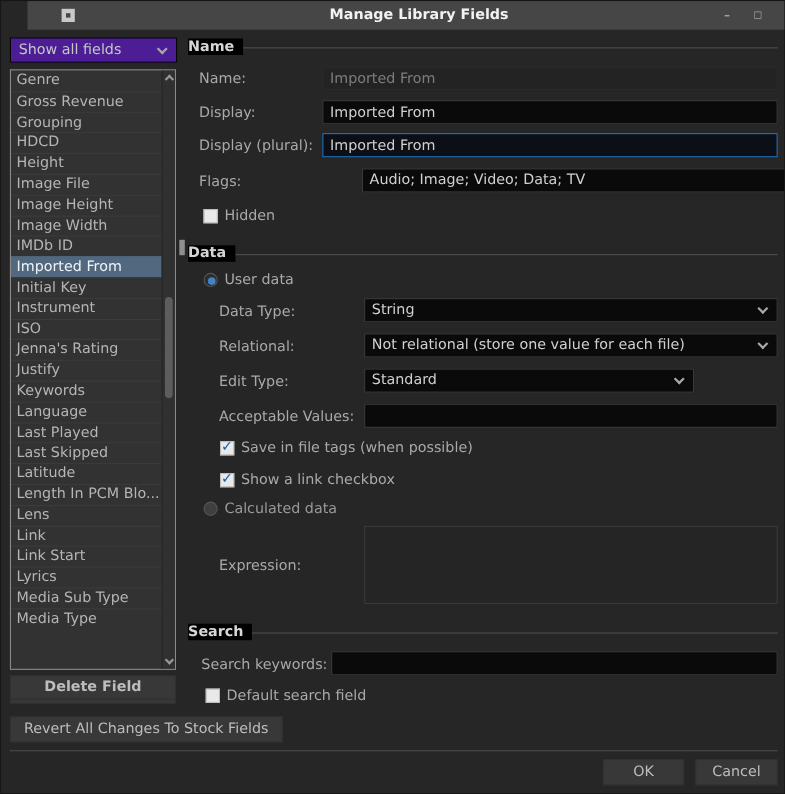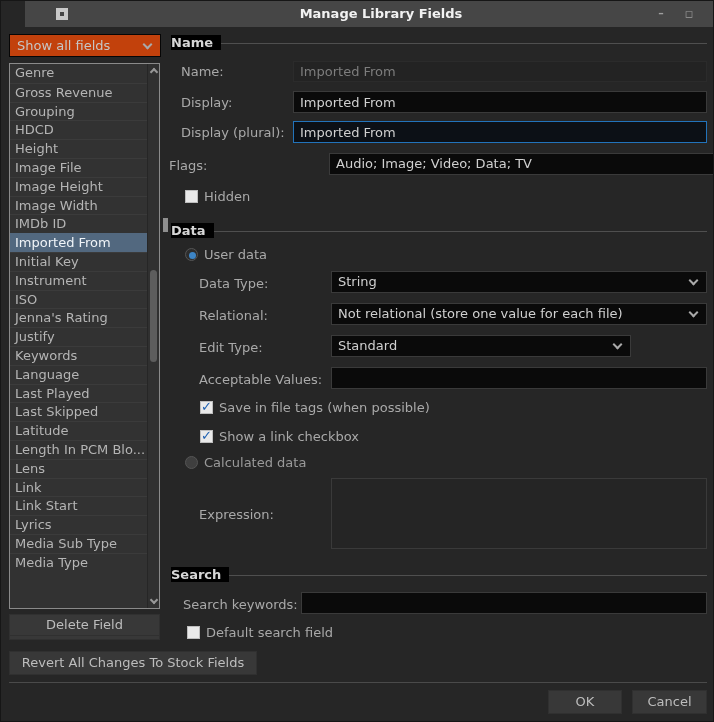--- a/index.html
+++ b/index.html
@@ -14,21 +14,21 @@
   .titlebar{position:absolute; left:0; top:0; width:100%; height:26px; background:#464646;margin-left:24px;}
   .app-icon{position:absolute; left:31px; top:7px; width:12px; height:12px; background:#c9c9c9;}
   .app-icon::after{content:""; position:absolute; left:4px; top:4px; width:4px; height:4px; background:#464646;}
   .title{position:absolute; left:0; top:0; width:100%; height:26px; line-height:26px;
          text-align:center; font-weight:bold; color:#f2f2f2; font-size:13px;}
   .winbtns{position:absolute; right:6px; top:0; height:26px; display:flex; align-items:center;}
   .winbtn{width:28px; height:26px; line-height:26px; text-align:center; color:#9f9f9f;
           font-size:11px; font-weight:bold; cursor:default;}
   
   .combo-filter{position:absolute; left:8px; top:33px; width:152px; height:23px;
-        background:#c2410c; border:1px solid #060606; color:#c6c6c6; line-height:21px;
+        background:#4c1d95; border:1px solid #060606; color:#c6c6c6; line-height:21px;
         padding-left:7px;}
   .chev{position:absolute; right:9px; top:50%; width:7px; height:7px; margin-top:-5px;
         border-right:2px solid #a9a9a9; border-bottom:2px solid #a9a9a9; transform:rotate(45deg);}
   .listbox{position:absolute; left:8px; top:62px; width:151px; height:546px;
         background:#323232; border:1px solid #8a8a8a; overflow:hidden;}
   .list-inner{position:absolute; left:0; top:0; right:12px; bottom:0;}
   .list-row{height:18.8px; line-height:18.2px; padding-left:5px; color:#b5b5b5;
         border-top:1px solid #3b3b3b; white-space:nowrap; overflow:hidden;}
   .list-row:first-child{border-top:none;}
   .list-row.selected{background:var(--sel); color:#f0f4f8; border-top-color:var(--sel);}
@@ -38,21 +38,21 @@
         border-right:2px solid #989898; border-bottom:2px solid #989898;}
   .sarrow.up{top:5px; transform:rotate(-135deg);}
   .sarrow.down{bottom:5px; transform:rotate(45deg);}
   .sthumb{position:absolute; left:2px; top:206px; width:7px; height:92px;
         background:#5d5d5d; border-radius:4px;}
   .grip{position:absolute; left:162px; top:217px; width:5px; height:14px; background:#8f8f8f;}
   
   .btn{position:absolute; background:#383838; color:#bdbdbd; text-align:center; cursor:default;
         border:1px solid #303030;}
   .btn-add{left:8px; top:617px; width:151px; height:22px; line-height:20px;}
-  .btn-del{left:8px; top:613px; width:151px; height:22px; line-height:20px;}
+  .btn-del{left:8px; top:613px; width:151px; height:22px; line-height:20px;font-weight:bold;}
   .btn-revert{left:8px; top:650px; width:248px; height:24px; line-height:22px;}
   .btn-ok{left:547px; top:689px; width:74px; height:24px; line-height:22px;}
   .btn-cancel{left:631px; top:689px; width:75px; height:24px; line-height:22px;}
   .footer-divider{position:absolute; left:8px; top:681px; width:698px; height:1px; background:#4a4a4a;}
   
   .sec-header{position:absolute; font-weight:bold; color:#d6d6d6; background:#000000; z-index:2; padding-right:8px;}
   .sec-line{position:absolute; height:1px; background:#4f4f4f;}
   .lbl{position:absolute; color:#a9a9a9; white-space:nowrap;}
   .field{position:absolute; background:#0a0a0a; border:1px solid #3a3a3a; color:#d0d0d0;
         font-family:inherit; font-size:13px; padding:0 6px; line-height:20px;}
@@ -138,21 +138,21 @@
 
   <div class="lbl" style="left:180px; top:63px;">Name:</div>
   <div class="field disabled" style="left:292px; top:60px; width:414px; height:21px;">Imported From</div>
 
   <div class="lbl" style="left:180px; top:94px;">Display:</div>
   <input class="field" style="left: 292px; top: 90px; width: 414px; height: 22px;" value="Imported From">
 
   <div class="lbl" style="left:180px; top:124px;">Display (plural):</div>
   <input class="field focused" style="left: 292px; top: 120px; width: 414px; height: 22px;" value="Imported From">
 
-  <div class="lbl" style="left:168px; top:157px;">Flags:</div>
+  <div class="lbl" style="left:180px; top:157px;">Flags:</div>
   <div class="field comboField" style="left:292px; top:152px; width:414px; height:22px;margin-left:36px;">
     <span>Audio; Image; Video; Data; TV</span>
     <span class="chev"></span>
   </div>
 
   <span class="cb" style="left:184px; top:189px;"></span>
   <div class="lbl" style="left:203px; top:188px;">Hidden</div>
 
   <div class="sec-header" style="left:170px; top:222px;">Data</div>
   <div class="sec-line" style="left:210px; top:230px; width:496px;"></div>

